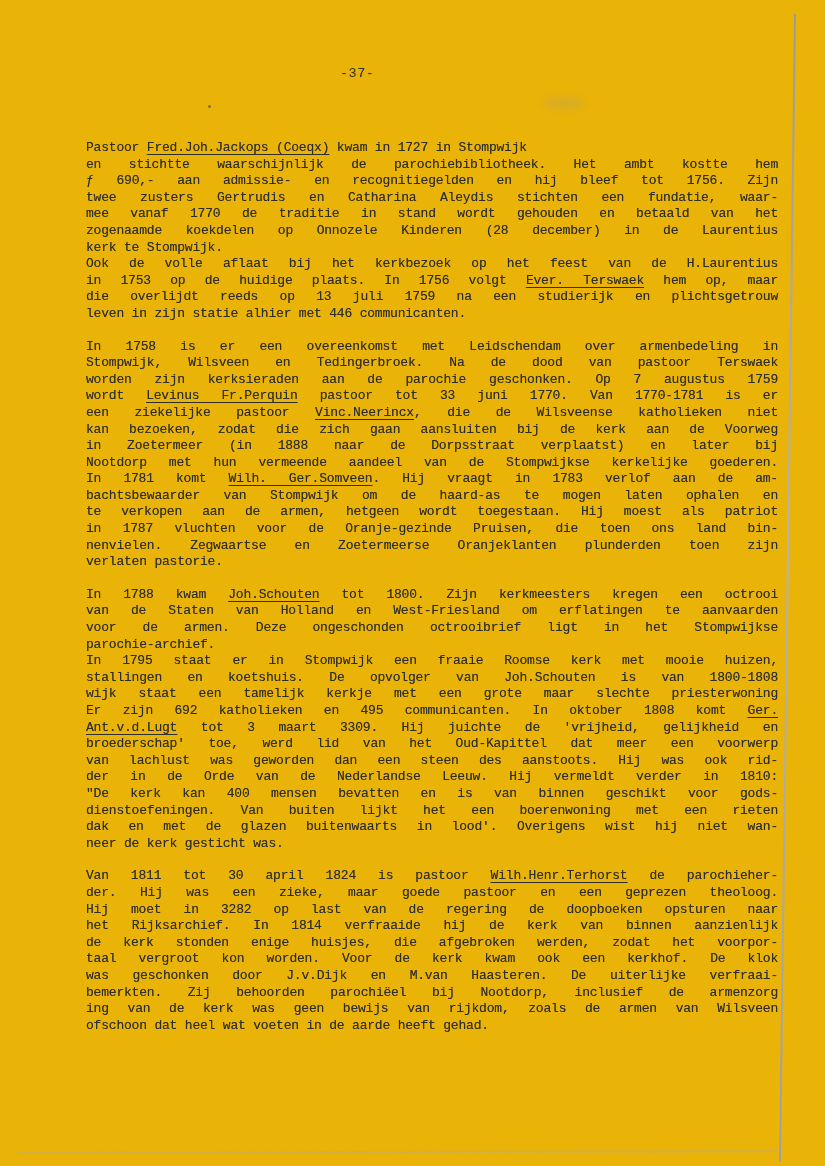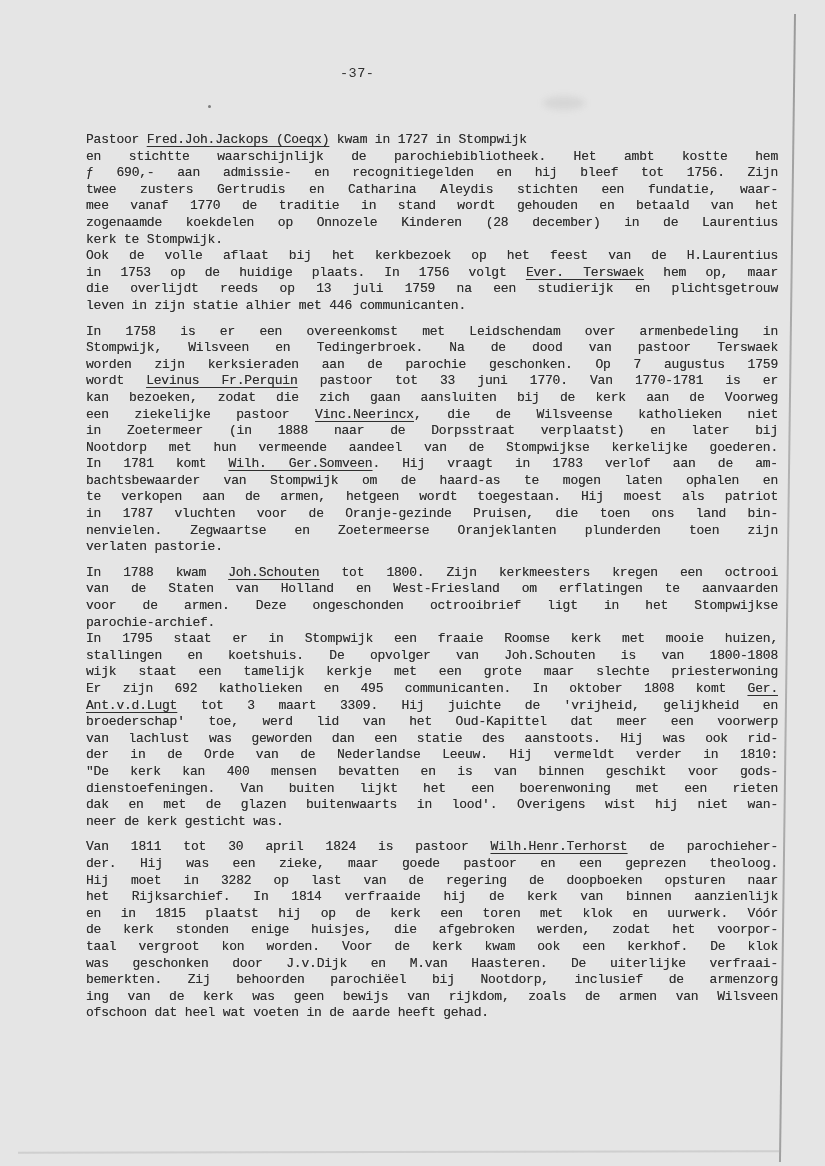--- a/index.html
+++ b/index.html
@@ -4,21 +4,21 @@
 <style>
   html, body {
     margin: 0;
     padding: 0;
     background: #ffffff;
   }
   .page {
     position: relative;
     width: 825px;
     height: 1166px;
-    background: #e5e5e5;
+    background: #eab308;
     overflow: hidden;
     font-family: "Liberation Mono", "DejaVu Sans Mono", monospace;
     color: #2e2e2e;
   }
   .page-number {
     position: absolute;
     left: 340px;
     top: 66px;
     font-size: 13.5px;
     letter-spacing: 0.5px;
@@ -46,21 +46,21 @@
   .text-column {
     position: absolute;
     left: 86px;
     top: 124px;
     width: 692px;
     font-size: 13px;
     letter-spacing: -0.2px;
     text-shadow: 0 0 0.5px rgba(40,40,40,0.55);
   }
   .para {
-    margin: 8px 0 9px 0;
+    margin: 16px 0 9px 0;
   }
   .line {
     height: 16.6px;
     line-height: 16.6px;
     white-space: normal;
     text-align: justify;
     text-align-last: justify;
   }
   .line.short {
     text-align-last: left;
@@ -109,55 +109,54 @@
         <div class="line"><span>Ook de volle aflaat bij het kerkbezoek op het feest van de H.Laurentius</span></div>
         <div class="line"><span>in 1753 op de huidige plaats. In 1756 volgt </span><span class="u">Ever. Terswaek</span><span> hem op, maar</span></div>
         <div class="line"><span>die overlijdt reeds op 13 juli 1759 na een studierijk en plichtsgetrouw</span></div>
         <div class="line short"><span>leven in zijn statie alhier met 446 communicanten.</span></div>
       </div>
       <div class="para">
         <div class="line"><span>In 1758 is er een overeenkomst met Leidschendam over armenbedeling in</span></div>
         <div class="line"><span>Stompwijk, Wilsveen en Tedingerbroek. Na de dood van pastoor Terswaek</span></div>
         <div class="line"><span>worden zijn kerksieraden aan de parochie geschonken. Op 7 augustus 1759</span></div>
         <div class="line"><span>wordt </span><span class="u">Levinus Fr.Perquin</span><span> pastoor tot 33 juni 1770. Van 1770-1781 is er</span></div>
+        <div class="line"><span>een ziekelijke pastoor </span><span class="u">Vinc.Neerincx</span><span>, die de Wilsveense katholieken niet</span></div>
         <div class="line"><span>kan bezoeken, zodat die zich gaan aansluiten bij de kerk aan de Voorweg</span></div>
-        <div class="line"><span>een ziekelijke pastoor </span><span class="u">Vinc.Neerincx</span><span>, die de Wilsveense katholieken niet</span></div>
         <div class="line"><span>in Zoetermeer (in 1888 naar de Dorpsstraat verplaatst) en later bij</span></div>
         <div class="line"><span>Nootdorp met hun vermeende aandeel van de Stompwijkse kerkelijke goederen.</span></div>
         <div class="line"><span>In 1781 komt </span><span class="u">Wilh. Ger.Somveen</span><span>. Hij vraagt in 1783 verlof aan de am-</span></div>
         <div class="line"><span>bachtsbewaarder van Stompwijk om de haard-as te mogen laten ophalen en</span></div>
         <div class="line"><span>te verkopen aan de armen, hetgeen wordt toegestaan. Hij moest als patriot</span></div>
         <div class="line"><span>in 1787 vluchten voor de Oranje-gezinde Pruisen, die toen ons land bin-</span></div>
         <div class="line"><span>nenvielen. Zegwaartse en Zoetermeerse Oranjeklanten plunderden toen zijn</span></div>
         <div class="line short"><span>verlaten pastorie.</span></div>
       </div>
       <div class="para">
         <div class="line"><span>In 1788 kwam </span><span class="u">Joh.Schouten</span><span> tot 1800. Zijn kerkmeesters kregen een octrooi</span></div>
         <div class="line"><span>van de Staten van Holland en West-Friesland om erflatingen te aanvaarden</span></div>
         <div class="line"><span>voor de armen. Deze ongeschonden octrooibrief ligt in het Stompwijkse</span></div>
         <div class="line short"><span>parochie-archief.</span></div>
         <div class="line"><span>In 1795 staat er in Stompwijk een fraaie Roomse kerk met mooie huizen,</span></div>
         <div class="line"><span>stallingen en koetshuis. De opvolger van Joh.Schouten is van 1800-1808</span></div>
         <div class="line"><span>wijk staat een tamelijk kerkje met een grote maar slechte priesterwoning</span></div>
         <div class="line"><span>Er zijn 692 katholieken en 495 communicanten. In oktober 1808 komt </span><span class="u">Ger.</span></div>
         <div class="line"><span class="u">Ant.v.d.Lugt</span><span> tot 3 maart 3309. Hij juichte de 'vrijheid, gelijkheid en</span></div>
         <div class="line"><span>broederschap' toe, werd lid van het Oud-Kapittel dat meer een voorwerp</span></div>
-        <div class="line"><span>van lachlust was geworden dan een statie des aanstoots. Hij was ook rid-</span></div>
+        <div class="line"><span>van lachlust was geworden dan een steen des aanstoots. Hij was ook rid-</span></div>
         <div class="line"><span>der in de Orde van de Nederlandse Leeuw. Hij vermeldt verder in 1810:</span></div>
         <div class="line"><span>"De kerk kan 400 mensen bevatten en is van binnen geschikt voor gods-</span></div>
         <div class="line"><span>dienstoefeningen. Van buiten lijkt het een boerenwoning met een rieten</span></div>
         <div class="line"><span>dak en met de glazen buitenwaarts in lood'. Overigens wist hij niet wan-</span></div>
         <div class="line short"><span>neer de kerk gesticht was.</span></div>
       </div>
       <div class="para">
         <div class="line"><span>Van 1811 tot 30 april 1824 is pastoor </span><span class="u">Wilh.Henr.Terhorst</span><span> de parochieher-</span></div>
         <div class="line"><span>der. Hij was een zieke, maar goede pastoor en een geprezen theoloog.</span></div>
         <div class="line"><span>Hij moet in 3282 op last van de regering de doopboeken opsturen naar</span></div>
         <div class="line"><span>het Rijksarchief. In 1814 verfraaide hij de kerk van binnen aanzienlijk</span></div>
-        <div class="line"><span>en in 1815 plaatst hij op de kerk een toren met klok en uurwerk. Vóór</span></div>
         <div class="line"><span>de kerk stonden enige huisjes, die afgebroken werden, zodat het voorpor-</span></div>
         <div class="line"><span>taal vergroot kon worden. Voor de kerk kwam ook een kerkhof. De klok</span></div>
         <div class="line"><span>was geschonken door J.v.Dijk en M.van Haasteren. De uiterlijke verfraai-</span></div>
         <div class="line"><span>bemerkten. Zij behoorden parochiëel bij Nootdorp, inclusief de armenzorg</span></div>
         <div class="line"><span>ing van de kerk was geen bewijs van rijkdom, zoals de armen van Wilsveen</span></div>
         <div class="line short"><span>ofschoon dat heel wat voeten in de aarde heeft gehad.</span></div>
       </div>
     </div>
   <div class="scan-edge-right"></div>
   <div class="scan-edge-bottom"></div>

